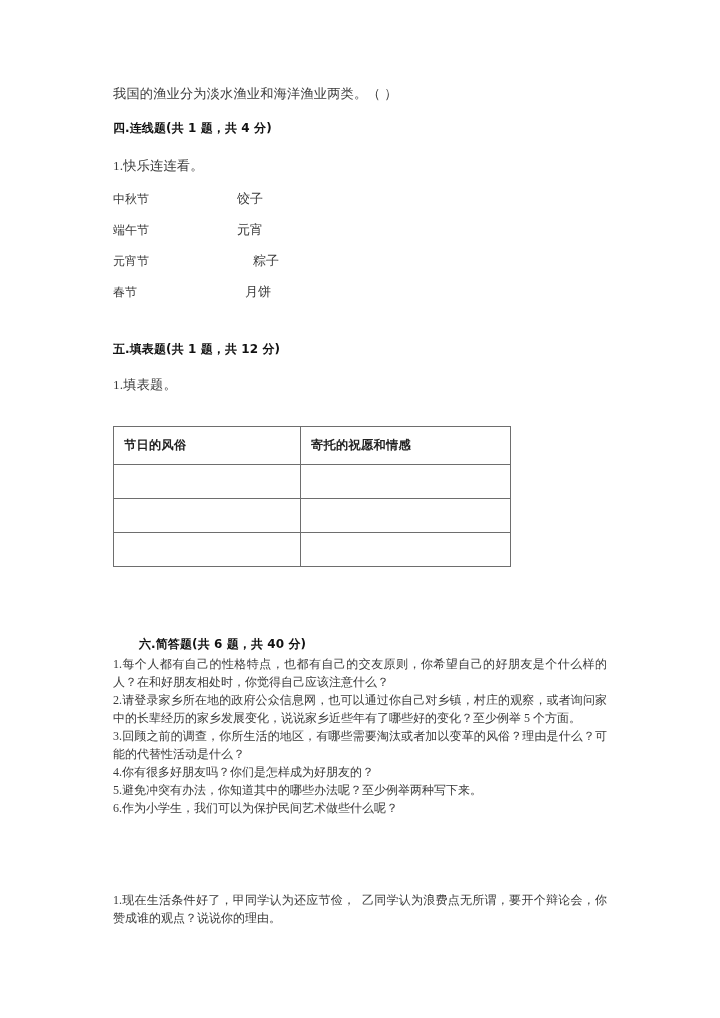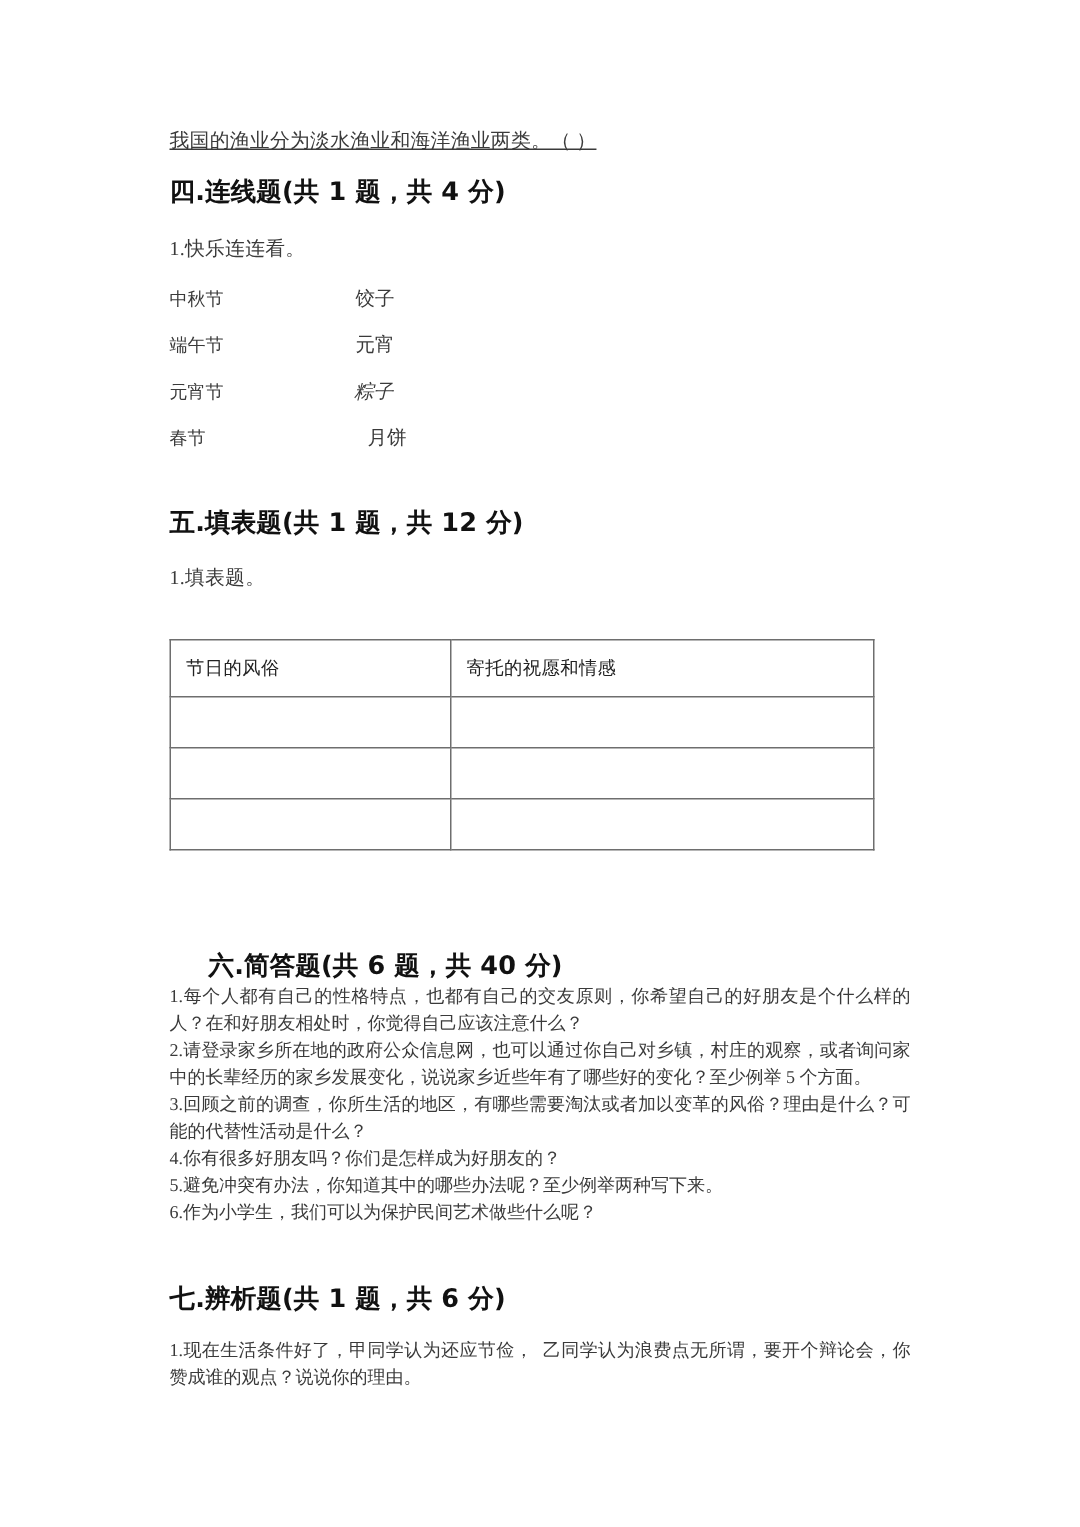--- a/index.html
+++ b/index.html
@@ -26,39 +26,39 @@
     font-family: "Liberation Serif", "DejaVu Serif", serif;
     font-size: 13.2px;
     line-height: 18px;
     color: #3a3a3a;
     letter-spacing: 0.2px;
     white-space: pre-wrap;
   }
   .section-heading {
     font-family: "DejaVu Sans", "Liberation Sans", sans-serif;
     font-weight: bold;
-    font-size: 17px;
+    font-size: 12px;
     line-height: 18px;
     color: #111111;
     letter-spacing: 0.1px;
   }
   .q-para {
     font-family: "Liberation Serif", "DejaVu Serif", serif;
     font-size: 12px;
     line-height: 18px;
     color: #3a3a3a;
     text-align: justify;
     text-justify: inter-character;
     white-space: pre-wrap;
   }
 
   
   .abs { position: absolute; }
 
-  #line-10      { left: 113px; top: 85px;  width: 500px; text-decoration: underline; }
+  #line-10      { left: 113px; top: 85px;  width: 500px; }
   #head-4       { left: 113px; top: 119px; }
   #q4-1         { left: 113px; top: 157px; }
 
   
   .match-rows   { left: 113px; top: 190px; width: 330px; }
   .match-row {
     position: relative;
     height: 31px;
   }
   .match-left {
@@ -80,23 +80,24 @@
   }
 
   #head-5       { left: 113px; top: 340px; }
   #q5-1         { left: 113px; top: 376px; }
 
   
   .fill-table {
     position: absolute;
     left: 113px;
     top: 426px;
-    width: 470px;
+    width: 398px;
     border-collapse: collapse;
     table-layout: fixed;
+    font-weight: bold;
   }
   .fill-table td {
     border: 1px solid #6e6e6e;
     height: 33px;
     padding: 0 10px;
     vertical-align: middle;
   }
   .fill-table .col-a { width: 166px; }
   .fill-table .col-b { width: auto; }
   .fill-table .hdr-cell {
@@ -133,21 +134,21 @@
       <span class="match-right" style="left:124px;">饺子</span>
     </div>
 
     <div class="match-row">
       <span class="match-left">端午节</span>
       <span class="match-right" style="left:124px;">元宵</span>
     </div>
 
     <div class="match-row">
       <span class="match-left">元宵节</span>
-      <span class="match-right" style="left:123px;font-style:italic;">粽子</span>
+      <span class="match-right" style="left:140px;">粽子</span>
     </div>
 
     <div class="match-row">
       <span class="match-left">春节</span>
       <span class="match-right" style="left:132px;">月饼</span>
     </div>
 
   </div>
 
   <div class="abs section-heading" id="head-5">五.填表题(共 1 题，共 12 分)</div>
@@ -179,19 +180,18 @@
 
   <div class="abs" id="q6-body">
     <div class="q-para">1.每个人都有自己的性格特点，也都有自己的交友原则，你希望自己的好朋友是个什么样的人？在和好朋友相处时，你觉得自己应该注意什么？</div>
     <div class="q-para">2.请登录家乡所在地的政府公众信息网，也可以通过你自己对乡镇，村庄的观察，或者询问家中的长辈经历的家乡发展变化，说说家乡近些年有了哪些好的变化？至少例举 5 个方面。</div>
     <div class="q-para">3.回顾之前的调查，你所生活的地区，有哪些需要淘汰或者加以变革的风俗？理由是什么？可能的代替性活动是什么？</div>
     <div class="q-para">4.你有很多好朋友吗？你们是怎样成为好朋友的？</div>
     <div class="q-para">5.避免冲突有办法，你知道其中的哪些办法呢？至少例举两种写下来。</div>
     <div class="q-para">6.作为小学生，我们可以为保护民间艺术做些什么呢？</div>
   </div>
 
-  <div class="abs section-heading" id="head-7">七.辨析题(共 1 题，共 6 分)</div>
 
   <div class="abs" id="q7-body">
     <div class="q-para">1.现在生活条件好了，甲同学认为还应节俭，  乙同学认为浪费点无所谓，要开个辩论会，你赞成谁的观点？说说你的理由。</div>
   </div>
 
 </div>
 
 </body></html>

